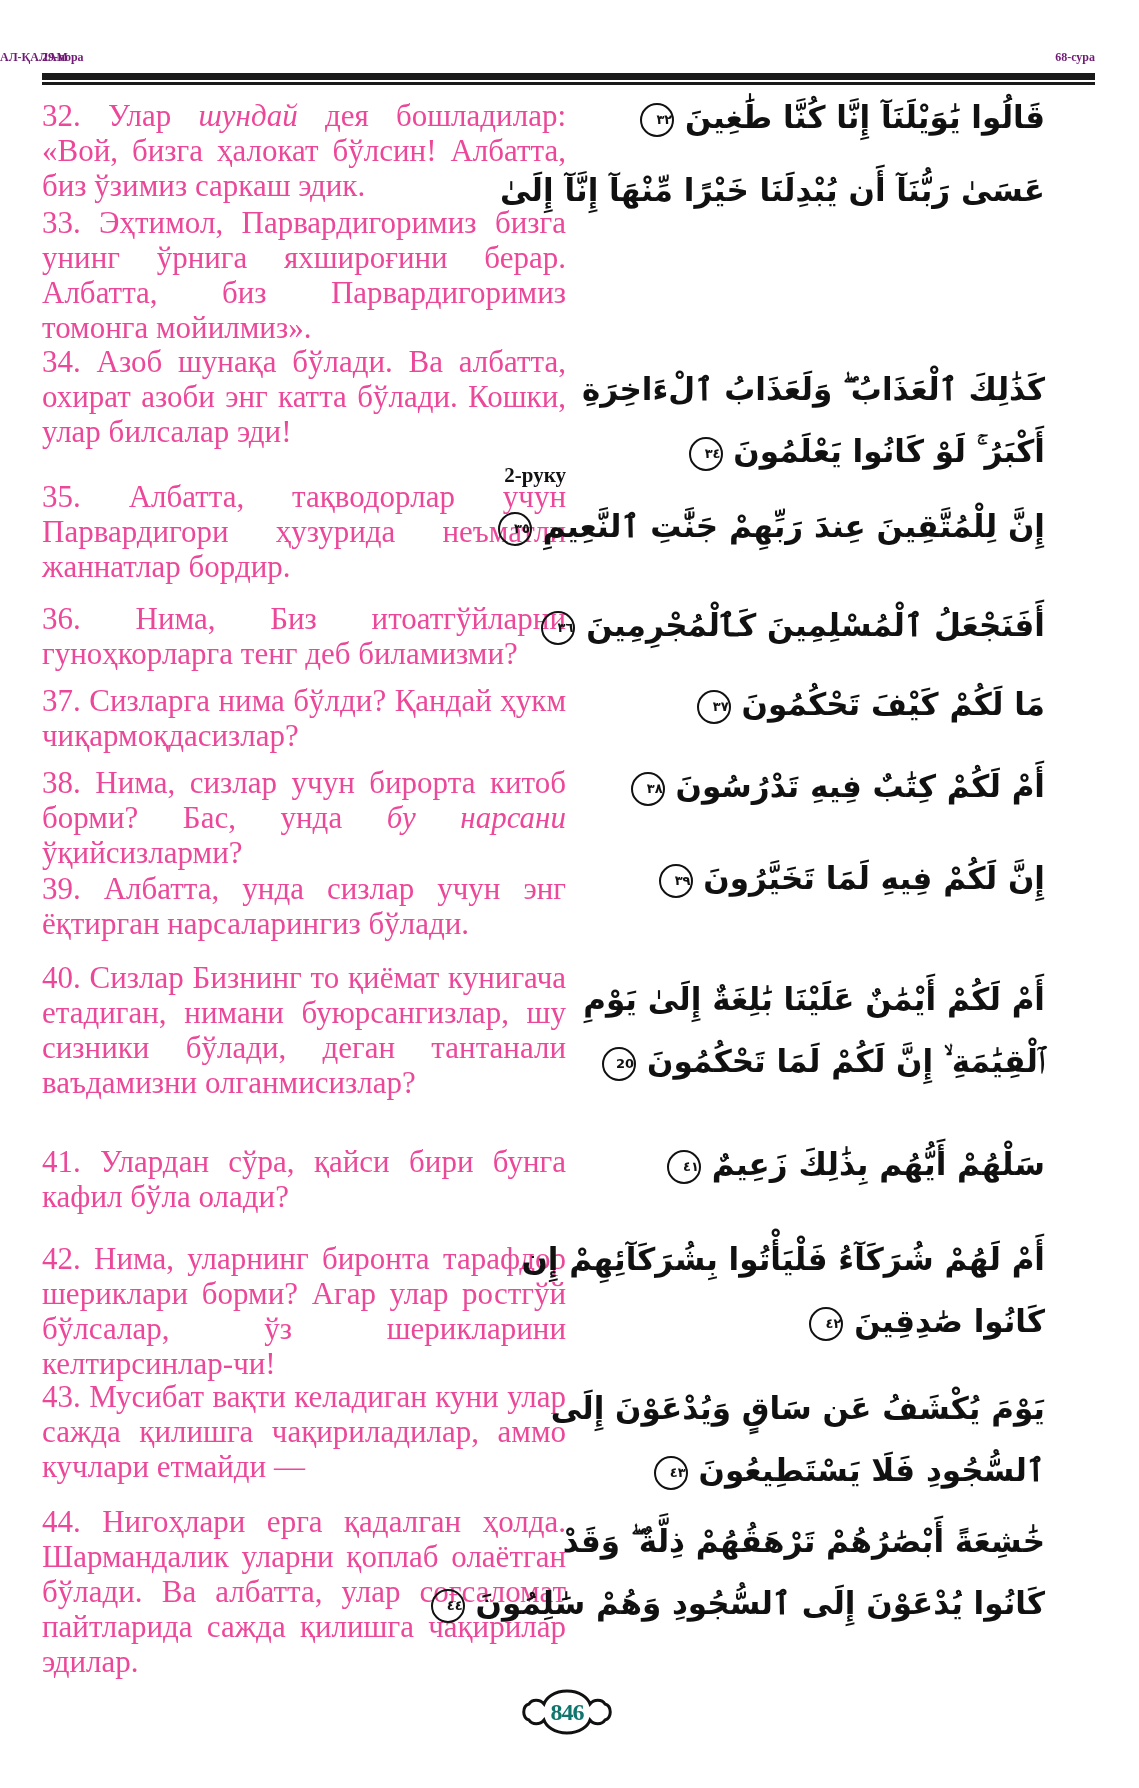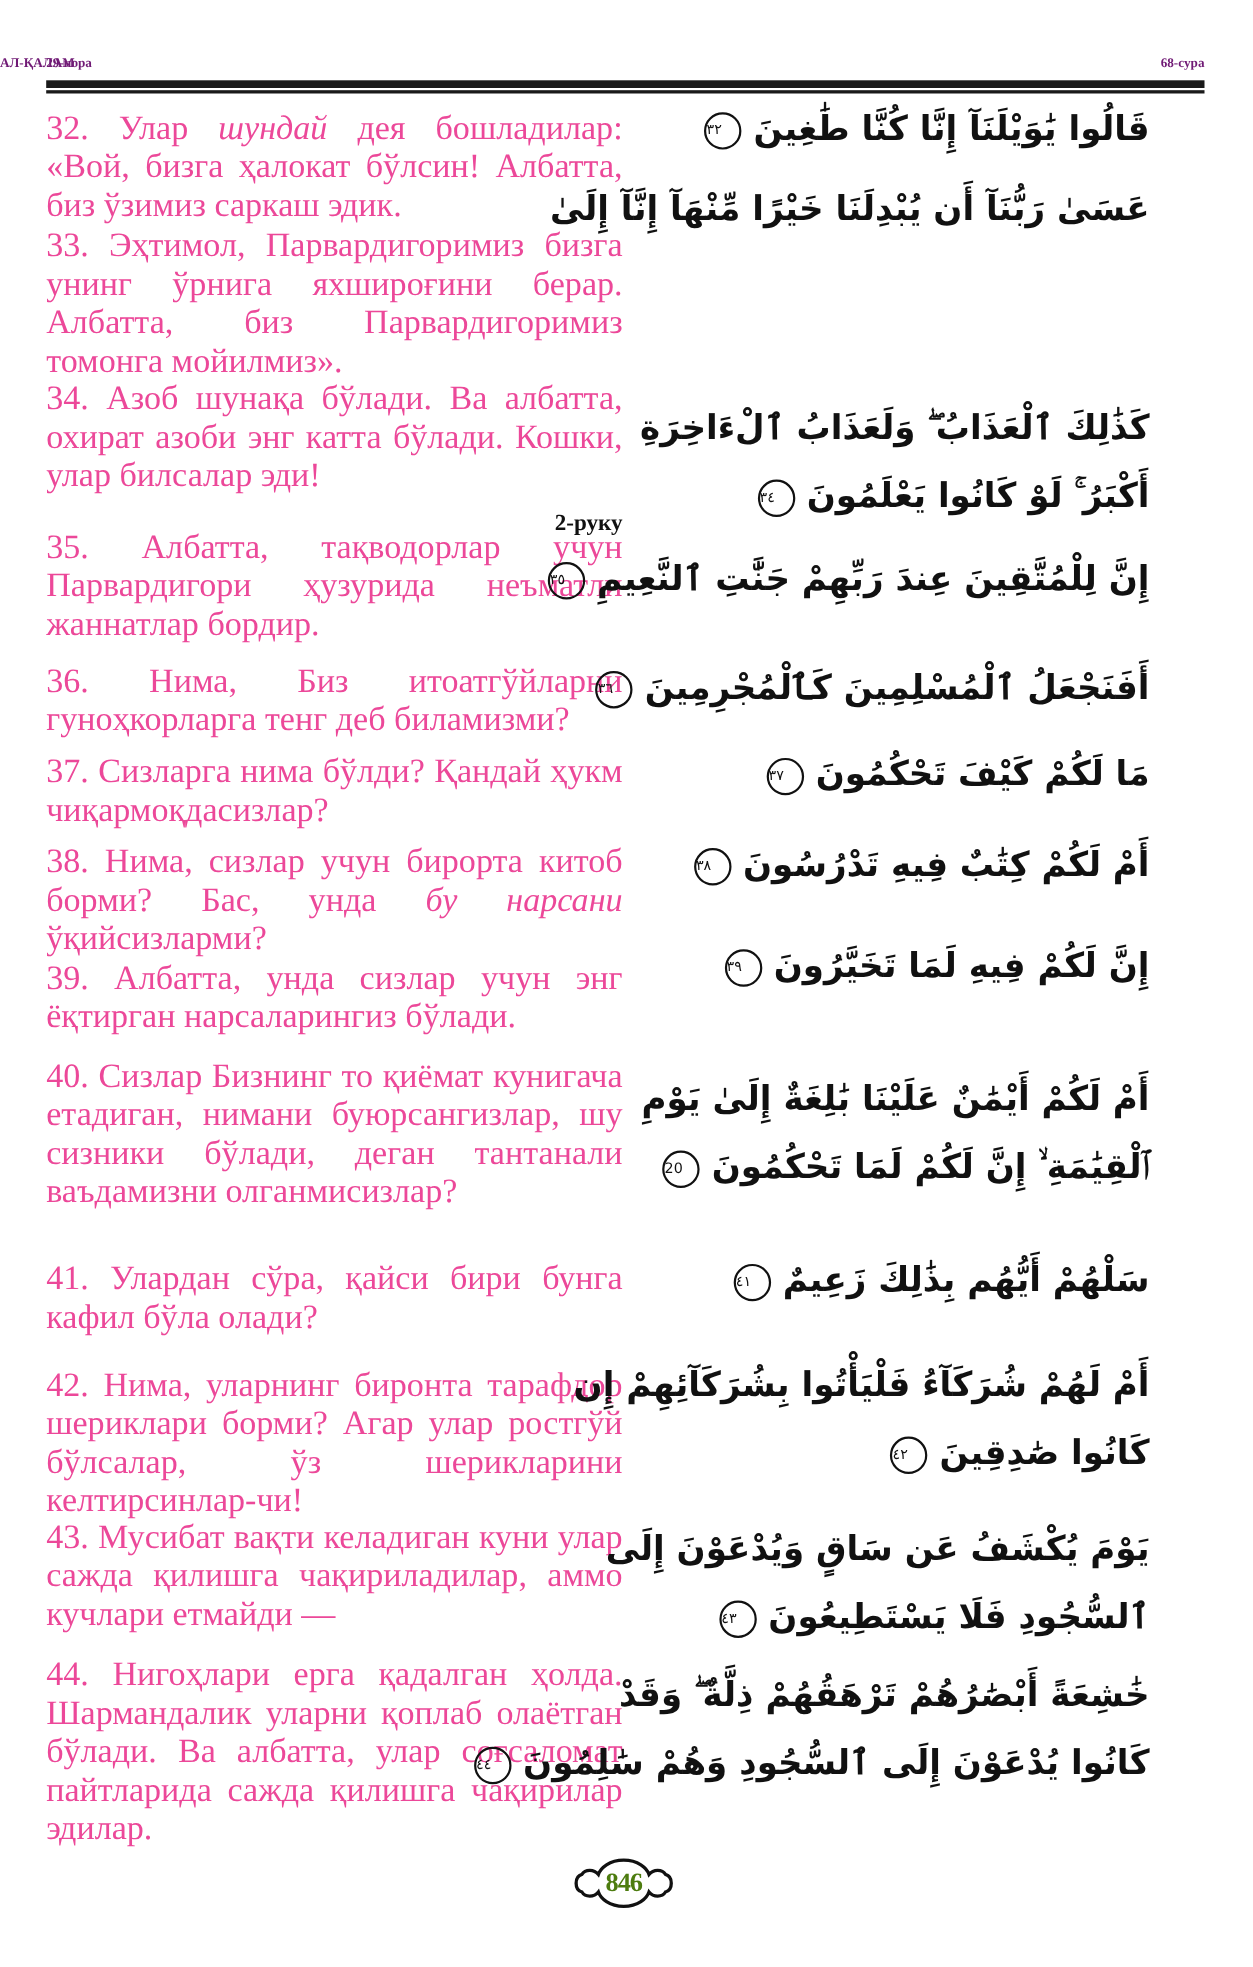--- a/index.html
+++ b/index.html
@@ -7,24 +7,24 @@
   .hdr { position:absolute; top:46px; font-family:"Liberation Serif", serif; font-weight:bold; font-size:12px; line-height:22px; color:#701a75; }
   .hdr.left { left:42px; }
   .hdr.center { left:0; width:1139px; text-align:left; }
   .hdr.right { right:44px; }
   .rule-thick { position:absolute; left:42px; width:1053px; top:73px; height:7px; background:#1a1a1a; }
   .rule-thin { position:absolute; left:42px; width:1053px; top:82px; height:3px; background:#1a1a1a; }
   .verse { position:absolute; left:42px; width:524px; font-size:31px; line-height:35px; text-align:justify; text-align-last:left; color:#ec4899; }
   .verse .it { font-style:italic; }
   .ruku { position:absolute; left:42px; width:524px; top:462px; text-align:right; font-weight:bold; font-size:21px; line-height:26px; }
   .ar { position:absolute; right:94px; width:480px; direction:rtl; text-align:right; font-family:"DejaVu Sans", sans-serif; font-weight:bold; font-size:31px; line-height:62px; color:#111; white-space:nowrap; }
-  .ar .mark { display:inline-block; width:30px; height:30px; border:2.5px solid #111; border-radius:50%; font-size:13px; line-height:30px; text-align:left; vertical-align:middle; direction:ltr; font-weight:normal; }
+  .ar .mark { display:inline-block; width:30px; height:30px; border:2.5px solid #111; border-radius:50%; font-size:13px; line-height:30px; text-align:right; vertical-align:middle; direction:ltr; font-weight:bold; }
   .pagenum { position:absolute; left:520px; top:1688px; width:94px; height:48px; }
   .pagenum svg { position:absolute; left:0; top:0; }
-  .pagenum span { position:absolute; left:0; width:94px; top:10px; text-align:center; font-family:"Liberation Serif", serif; font-weight:bold; font-size:24px; line-height:28px; color:#4d7c0f; letter-spacing:-1px; }
+  .pagenum span { position:absolute; left:0; width:94px; top:10px; text-align:center; font-family:"Liberation Serif", serif; font-weight:bold; font-size:24px; line-height:28px; color:#0f766e; letter-spacing:-1px; }
 </style>
 </head>
 <body>
 
 <div class="hdr left">29-пора</div>
 <div class="hdr center">АЛ-ҚАЛАМ</div>
 <div class="hdr right">68-сура</div>
 <div class="rule-thick"></div>
 <div class="rule-thin"></div>
 

